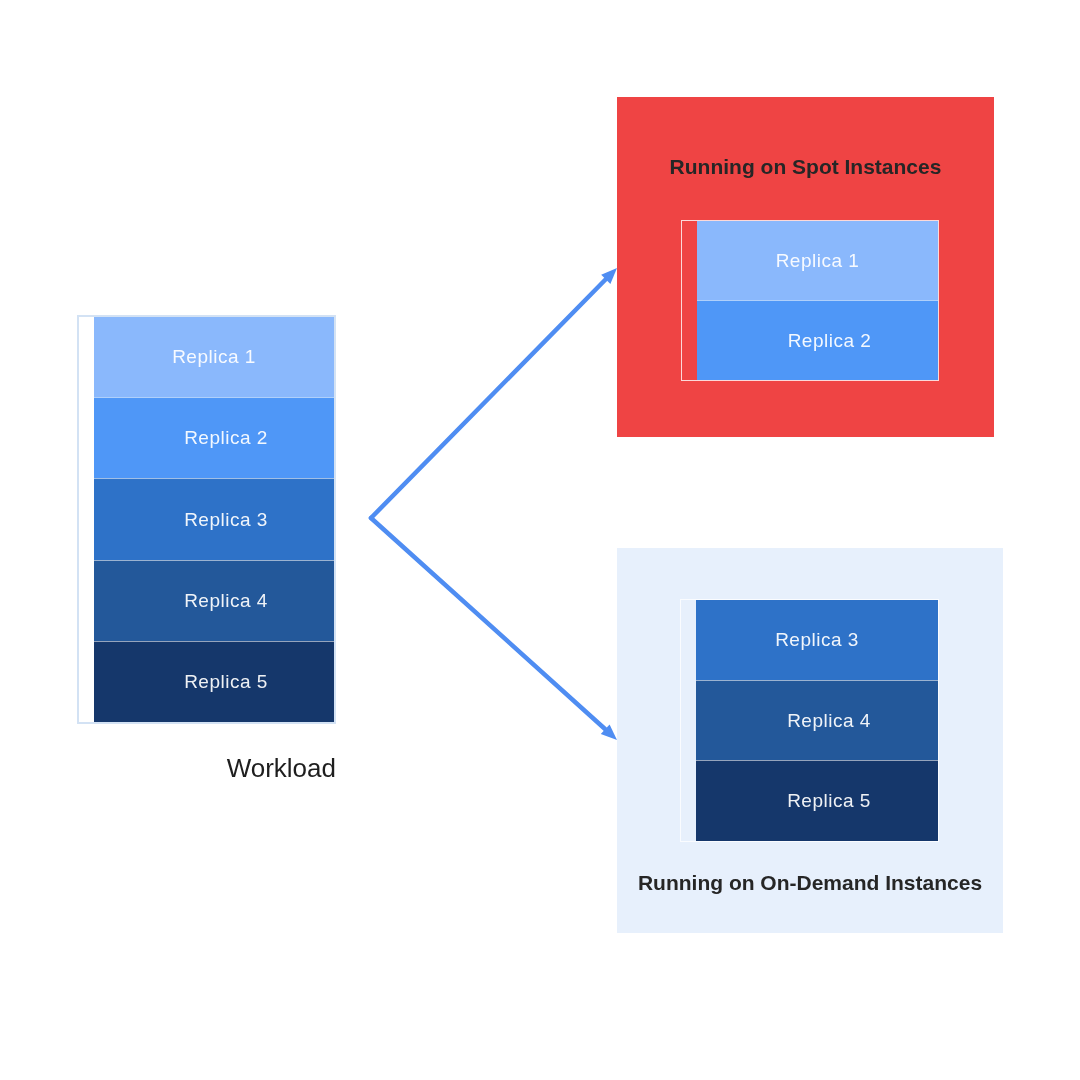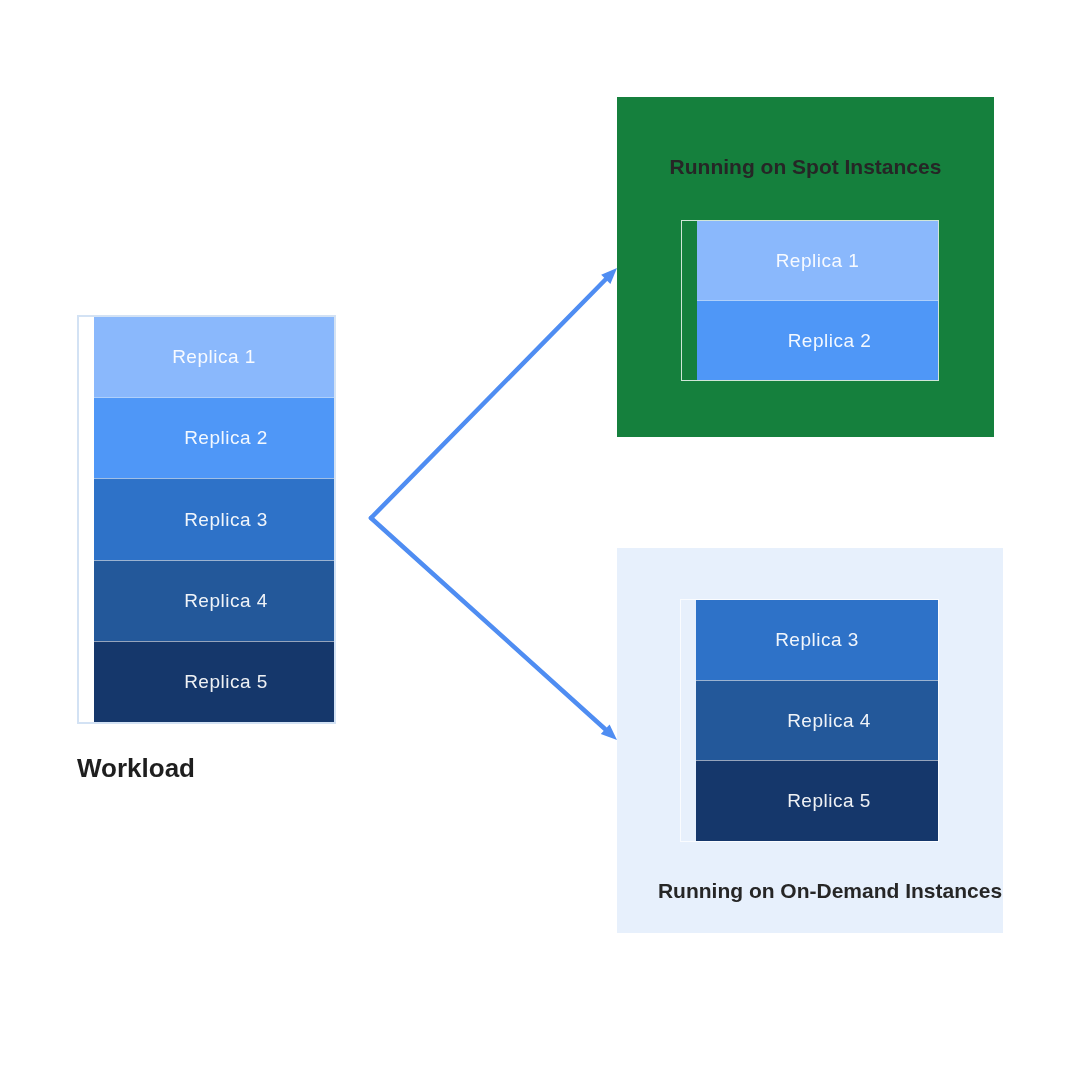--- a/index.html
+++ b/index.html
@@ -42,23 +42,23 @@
     width: 259px;
     height: 409px;
     border: 2px solid #d3e2f4;
   }
 
   .workload-label {
     position: absolute;
     left: 77px;
     top: 753px;
     width: 259px;
-    text-align: left;
+    text-align: right;
     font-size: 26px;
-    font-weight: 700;
+    font-weight: 400;
     color: #1e1e1e;
   }
 
   
   .panel {
     position: absolute;
     box-sizing: border-box;
   }
   .panel-title {
     position: absolute;
@@ -82,21 +82,21 @@
     width: 258px;
     height: 161px;
     border: 1px solid rgba(255,255,255,0.8);
   }
   .ondemand-panel {
     left: 617px;
     top: 548px;
     width: 386px;
     height: 385px;
   }
-  .ondemand-panel .panel-title { top: 331px; margin-left: 20px; }
+  .ondemand-panel .panel-title { top: 323px; }
   .ondemand-stack {
     left: 63px;
     top: 51px;
     width: 259px;
     height: 243px;
     border: 1px solid rgba(255,255,255,0.8);
   }
 
   
   .arrows-svg {
@@ -127,21 +127,21 @@
     <g>
       <line x1="371" y1="518" x2="606" y2="279" stroke-width="4.5" stroke-linecap="round" style="stroke: rgb(79, 141, 242);"></line>
       <path d="M 617 268 L 610.4 284.0 L 601.2 274.8 Z" style="fill: rgb(79, 141, 242);"></path>
     </g>
     <g>
       <line x1="371" y1="518" x2="605" y2="729" stroke-width="4.5" stroke-linecap="round" style="stroke: rgb(79, 141, 242);"></line>
       <path d="M 617 740 L 600.8 734.0 L 609.6 724.4 Z" style="fill: rgb(79, 141, 242);"></path>
     </g>
   </svg>
 
-  <div class="panel spot-panel" style="background-color: #15803d;">
+  <div class="panel spot-panel" style="background-color: #ef4444;">
     <div class="panel-title">Running on Spot Instances</div>
     <div class="stack spot-stack">
       <div class="band" style="background-color: rgb(138, 184, 252);">Replica 1</div>
       <div class="band" style="background-color: rgb(79, 151, 247);">Replica 2</div>
     </div>
   </div>
 
   <div class="panel ondemand-panel" style="background-color: rgb(231, 240, 252);">
     <div class="stack ondemand-stack">
       <div class="band" style="background-color: rgb(46, 114, 200);">Replica 3</div>

